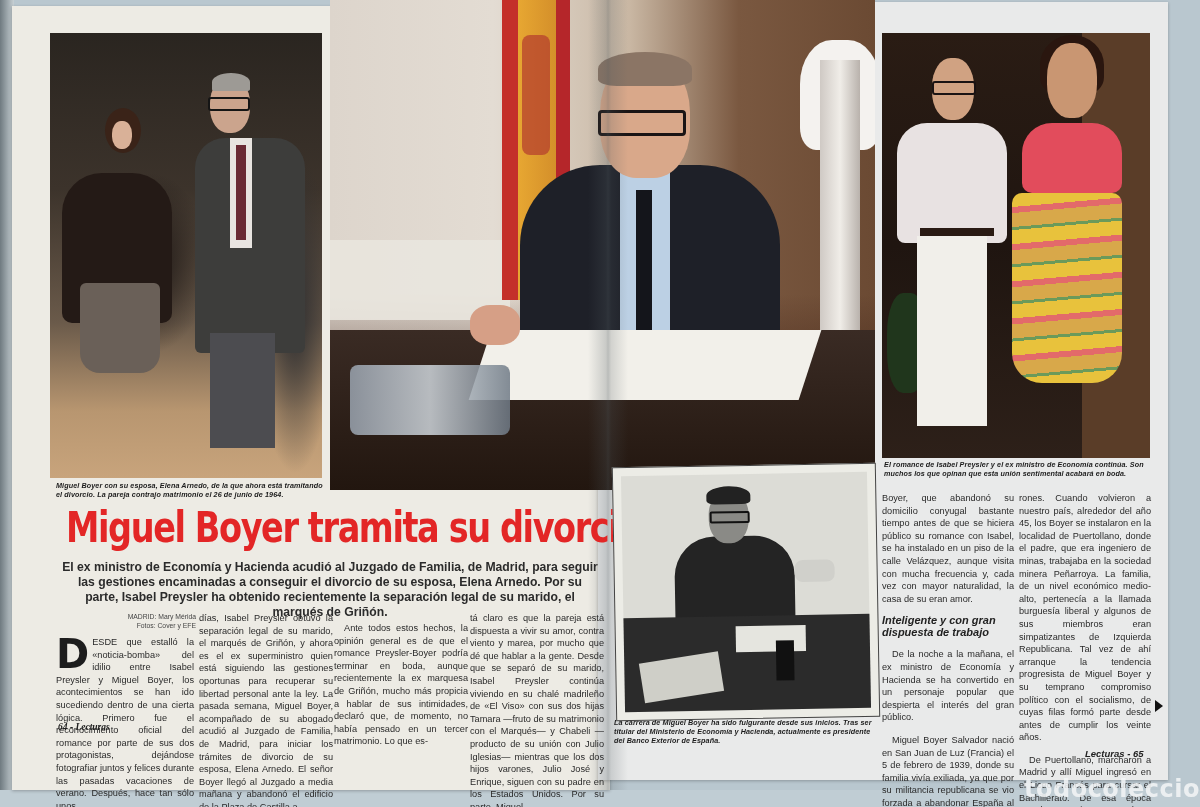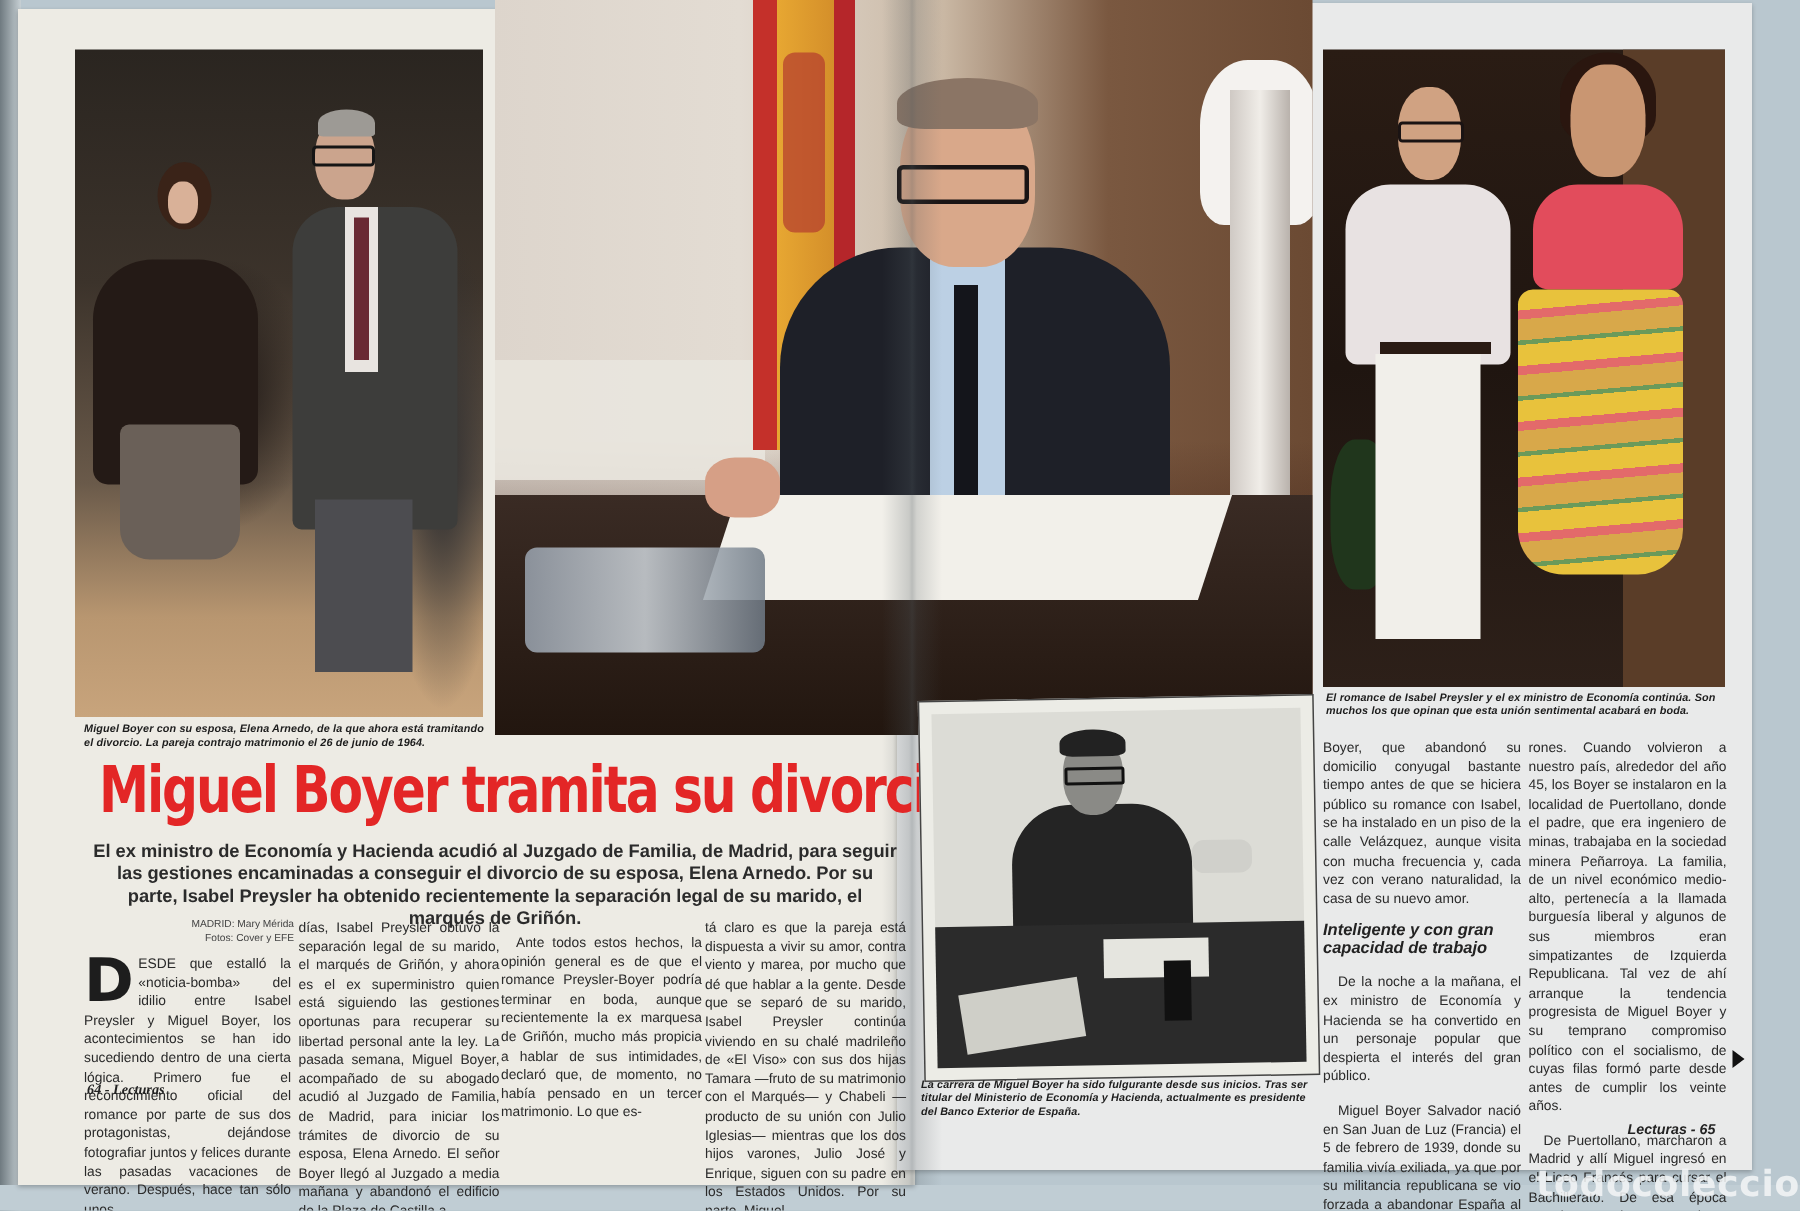--- a/index.html
+++ b/index.html
@@ -234,22 +234,22 @@
   <div class="fig" id="desk-man-glasses"></div>
   <div class="fig" id="desk-phone"></div>
   <div class="fig" id="desk-desk"></div>
   <div class="fig" id="desk-book"></div>
   <div class="fig" id="desk-paper"></div>
   <div class="fig" id="desk-penholder"></div>
 </div>
 <div class="caption" id="caption-desk">La carrera de Miguel Boyer ha sido fulgurante desde sus inicios. Tras ser titular del Ministerio de Economía y Hacienda, actualmente es presidente del Banco Exterior de España.</div>
 
 <div class="col" id="col-5">
-  <span>Boyer, que abandonó su domicilio conyugal bastante tiempo antes de que se hiciera público su romance con Isabel, se ha instalado en un piso de la calle Velázquez, aunque visita con mucha frecuencia y, cada vez con verano naturalidad, la casa de su nuevo amor.</span>
-  <div id="col-5-subhead">Inteligente y con gran capacidad de trabajo</div>
+  <span>Boyer, que abandonó su domicilio conyugal bastante tiempo antes de que se hiciera público su romance con Isabel, se ha instalado en un piso de la calle Velázquez, aunque visita con mucha frecuencia y, cada vez con mayor naturalidad, la casa de su eran amor.</span>
+  <div id="col-5-subhead">Inteligente y con gran dispuesta de trabajo</div>
   <span class="indent">De la noche a la mañana, el ex ministro de Economía y Hacienda se ha convertido en un personaje popular que despierta el interés del gran público.</span>
   <span class="indent">Miguel Boyer Salvador nació en San Juan de Luz (Francia) el 5 de febrero de 1939, donde su familia vivía exiliada, ya que por su militancia republicana se vio forzada a abandonar España al finalizar la contienda civil. Tiene tres hermanos más, también va-</span>
 </div>
 <div class="col" id="col-6">
   <span>rones. Cuando volvieron a nuestro país, alrededor del año 45, los Boyer se instalaron en la localidad de Puertollano, donde el padre, que era ingeniero de minas, trabajaba en la sociedad minera Peñarroya. La familia, de un nivel económico medio-alto, pertenecía a la llamada burguesía liberal y algunos de sus miembros eran simpatizantes de Izquierda Republicana. Tal vez de ahí arranque la tendencia progresista de Miguel Boyer y su temprano compromiso político con el socialismo, de cuyas filas formó parte desde antes de cumplir los veinte años.</span>
   <span class="indent">De Puertollano, marcharon a Madrid y allí Miguel ingresó en el Liceo Francés para cursar el Bachillerato. De esa época guarda sus mejores recuerdos y también sus mejores amigos. Boyer se caracterizó por ser un muchacho profundamente serio, bas-</span>
 </div>
 
 <div id="continue-arrow"></div>
 <div class="folio" id="folio-right">Lecturas - 65</div>

